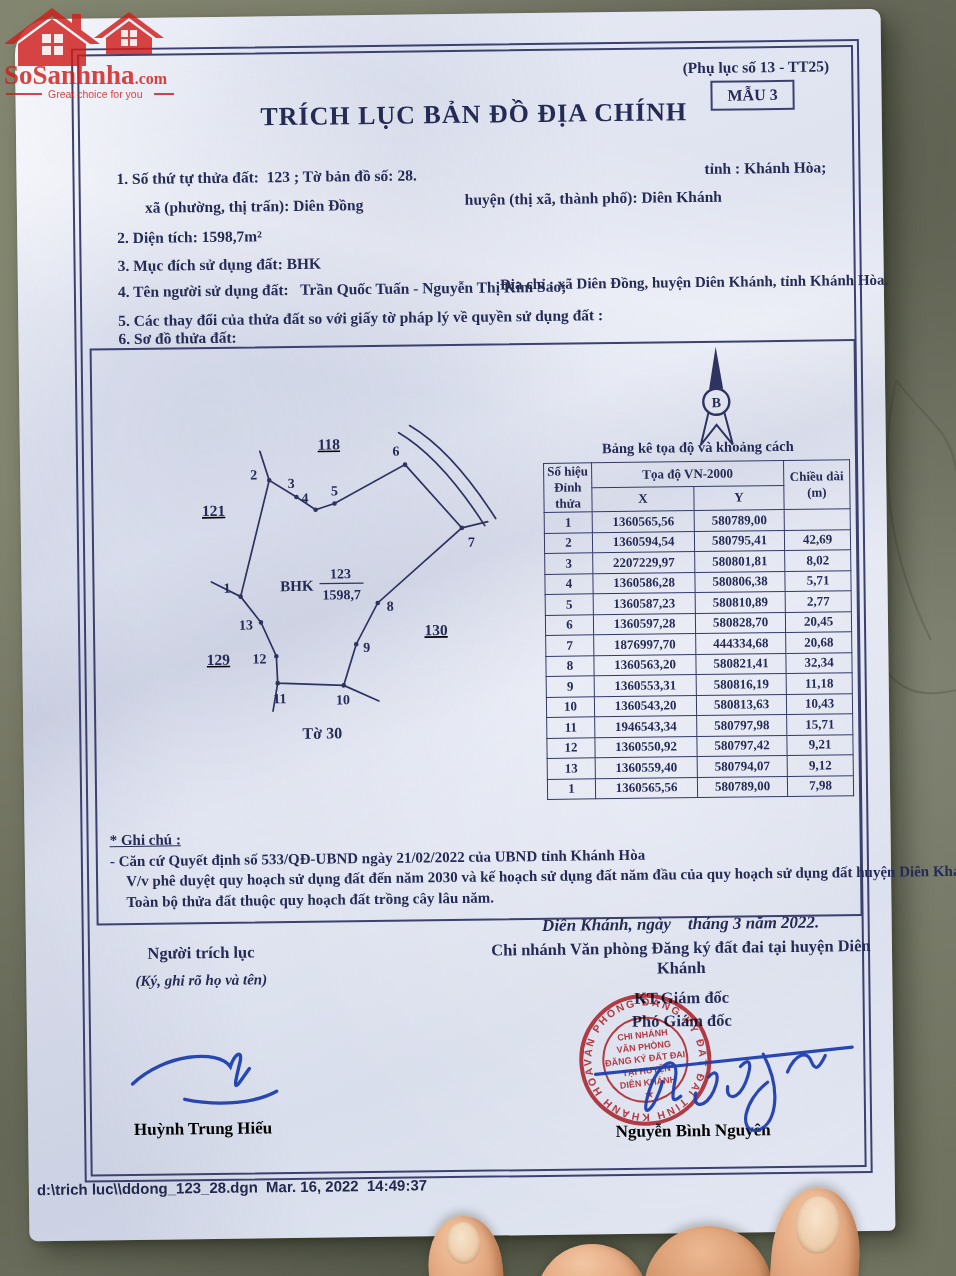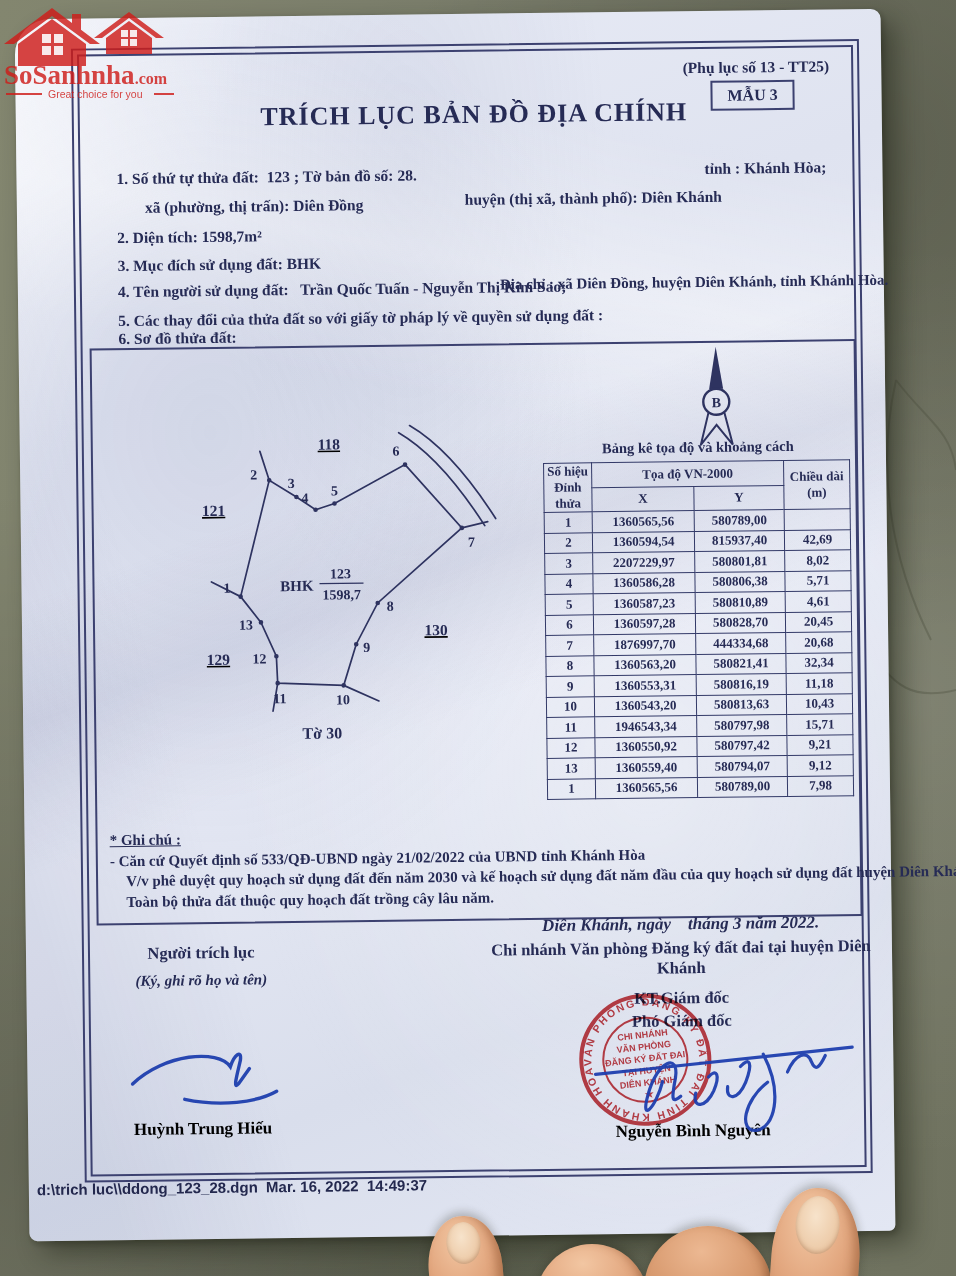--- a/index.html
+++ b/index.html
@@ -208,40 +208,40 @@
         <tbody>
           <tr>
               <td>1</td>
               <td>1360565,56</td>
               <td>580789,00</td>
               <td></td>
             </tr>
           <tr>
               <td>2</td>
               <td>1360594,54</td>
-              <td>815937,40</td>
+              <td>580795,41</td>
               <td>42,69</td>
             </tr>
           <tr>
               <td>3</td>
               <td>2207229,97</td>
               <td>580801,81</td>
               <td>8,02</td>
             </tr>
           <tr>
               <td>4</td>
               <td>1360586,28</td>
               <td>580806,38</td>
               <td>5,71</td>
             </tr>
           <tr>
               <td>5</td>
               <td>1360587,23</td>
               <td>580810,89</td>
-              <td>4,61</td>
+              <td>2,77</td>
             </tr>
           <tr>
               <td>6</td>
               <td>1360597,28</td>
               <td>580828,70</td>
               <td>20,45</td>
             </tr>
           <tr>
               <td>7</td>
               <td>1876997,70</td>

